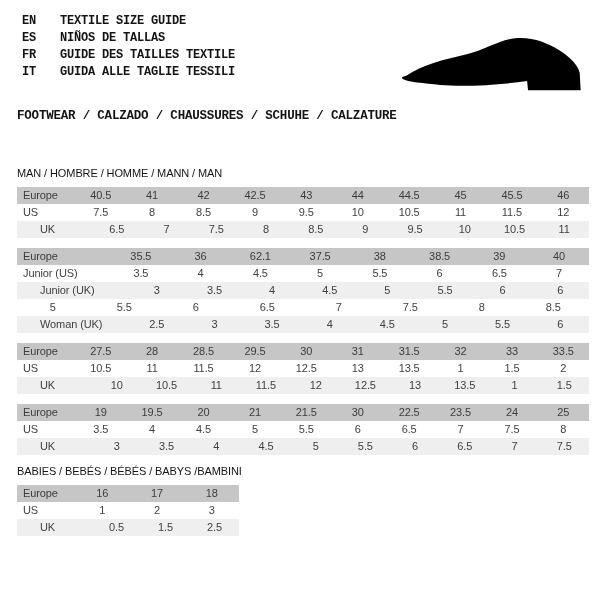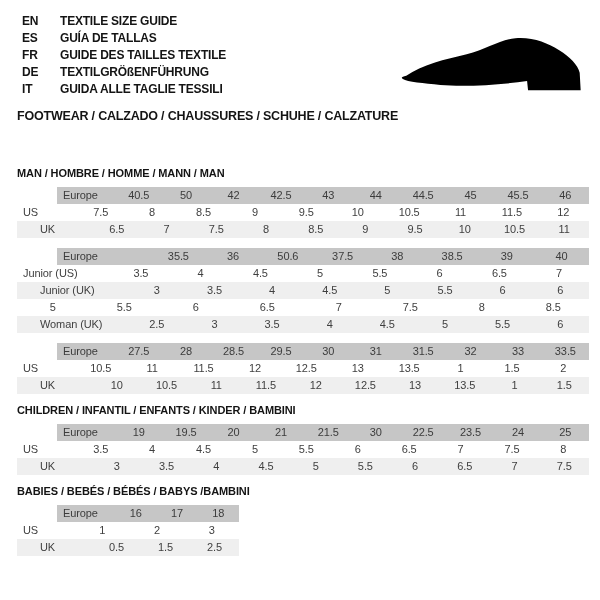--- a/index.html
+++ b/index.html
@@ -12,20 +12,21 @@
     height: 600px;
     overflow: hidden;
     font-family: "Liberation Sans", sans-serif;
     color: #1a1a1a;
     -webkit-font-smoothing: antialiased;
   }
   
   .top {
     position: relative;
     height: 124px;
+    font-family: Liberation Mono, monospace;
   }
   .langs {
     position: absolute;
     top: 12px;
     left: 22px;
   }
   .lang-row {
     display: flex;
     height: 17px;
     align-items: center;
@@ -53,21 +54,21 @@
     color: #141414;
     white-space: nowrap;
   }
   
   .sections { margin: 0 11px 0 17px; }
   .size-section { margin-top: 10px; }
   .size-section:first-child { margin-top: 43px; }
   .section-title {
     margin: 0 0 7px 0;
     font-size: 11px;
-    font-weight: 700;
+    font-weight: 400;
     line-height: 13px;
     letter-spacing: -0.1px;
     color: #141414;
     white-space: nowrap;
   }
   .size-table { width: 100%; }
   .t-row {
     display: flex;
     height: 17px;
     font-size: 11px;
@@ -79,47 +80,43 @@
     text-align: center;
     line-height: 17px;
     overflow: hidden;
     white-space: nowrap;
   }
   .cell.label {
     flex: 0 0 52px;
     text-align: left;
     padding-left: 6px;
   }
-  .row-header { background: var(--header-row, #c6c6c6); color: #3c3c3c; margin-left: 40px; }
+  .row-header { background: var(--header-row, #c6c6c6); color: #3c3c3c; }
   .row-alt { background: var(--alt-row, #efefef); padding-left: 17px; }
   
   .size-section:nth-child(2) .cell.label { flex: 0 0 88px; }
   
   .size-section:nth-child(5) .size-table { width: 222px; }
 </style>
 </head>
 <body>
 
 <div class="top">
   <div class="langs">
     <div class="lang-row">
       <span class="lang-code">EN</span>
       <span>TEXTILE SIZE GUIDE</span>
     </div>
     <div class="lang-row">
       <span class="lang-code">ES</span>
-      <span>GUÍA DE TALLAS</span>
+      <span>NIÑOS DE TALLAS</span>
     </div>
     <div class="lang-row">
       <span class="lang-code">FR</span>
       <span>GUIDE DES TAILLES TEXTILE</span>
-    </div>
-    <div class="lang-row">
-      <span class="lang-code">DE</span>
-      <span>TEXTILGRÖßENFÜHRUNG</span>
     </div>
     <div class="lang-row">
       <span class="lang-code">IT</span>
       <span>GUIDA ALLE TAGLIE TESSILI</span>
     </div>
   </div>
 
   <div class="shoe-wrap">
     <svg viewBox="0 0 200 78" xmlns="http://www.w3.org/2000/svg" aria-hidden="true">
       <path fill="#000000" d="
@@ -140,21 +137,21 @@
   <div class="category-line">FOOTWEAR / CALZADO / CHAUSSURES / SCHUHE / CALZATURE</div>
 </div>
 
 <div class="sections" id="sections">
     <section class="size-section">
       <h3 class="section-title">MAN / HOMBRE / HOMME / MANN / MAN</h3>
       <div class="size-table">
         <div class="t-row row-header">
           <div class="cell label">Europe</div>
           <div class="cell">40.5</div>
-          <div class="cell">50</div>
+          <div class="cell">41</div>
           <div class="cell">42</div>
           <div class="cell">42.5</div>
           <div class="cell">43</div>
           <div class="cell">44</div>
           <div class="cell">44.5</div>
           <div class="cell">45</div>
           <div class="cell">45.5</div>
           <div class="cell">46</div>
         </div>
         <div class="t-row">
@@ -184,21 +181,21 @@
           <div class="cell">11</div>
         </div>
       </div>
     </section>
     <section class="size-section">
       <div class="size-table">
         <div class="t-row row-header">
           <div class="cell label">Europe</div>
           <div class="cell">35.5</div>
           <div class="cell">36</div>
-          <div class="cell">50.6</div>
+          <div class="cell">62.1</div>
           <div class="cell">37.5</div>
           <div class="cell">38</div>
           <div class="cell">38.5</div>
           <div class="cell">39</div>
           <div class="cell">40</div>
         </div>
         <div class="t-row">
           <div class="cell label">Junior (US)</div>
           <div class="cell">3.5</div>
           <div class="cell">4</div>
@@ -280,21 +277,20 @@
           <div class="cell">12</div>
           <div class="cell">12.5</div>
           <div class="cell">13</div>
           <div class="cell">13.5</div>
           <div class="cell">1</div>
           <div class="cell">1.5</div>
         </div>
       </div>
     </section>
     <section class="size-section">
-      <h3 class="section-title">CHILDREN / INFANTIL / ENFANTS / KINDER / BAMBINI</h3>
       <div class="size-table">
         <div class="t-row row-header">
           <div class="cell label">Europe</div>
           <div class="cell">19</div>
           <div class="cell">19.5</div>
           <div class="cell">20</div>
           <div class="cell">21</div>
           <div class="cell">21.5</div>
           <div class="cell">30</div>
           <div class="cell">22.5</div>

